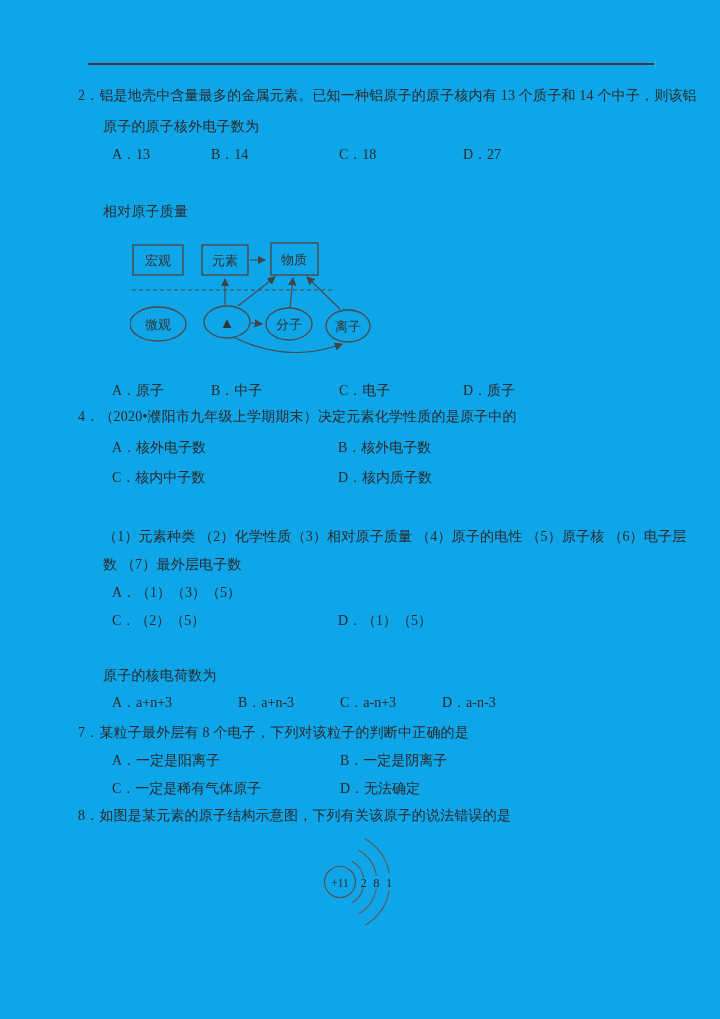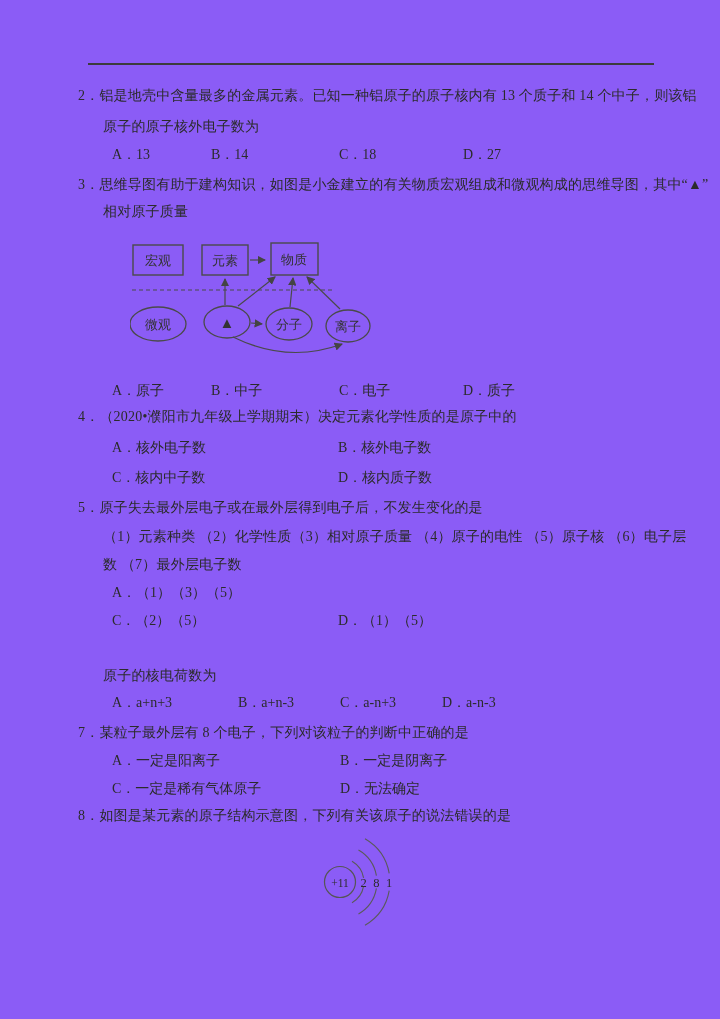--- a/index.html
+++ b/index.html
@@ -1,18 +1,18 @@
 <!DOCTYPE html>
 <html><head>
 <meta charset="utf-8">
 <style>
   html,body { margin:0; padding:0; background:#e8e8e8; }
   .page {
     position:relative; width:720px; height:1019px; margin:0 auto;
-    background:#8b5cf6; overflow:hidden;
+    background:#0ea5e9; overflow:hidden;
     font-family:"Liberation Serif","DejaVu Serif",serif;
     font-size:14px; color:#2b2b2b;
   }
   .rule { position:absolute; left:88px; top:63px; width:566px; height:2px; background:#3c3c3c; }
   .ln { position:absolute; white-space:nowrap; line-height:20px; letter-spacing:0.2px; }
   .opt { position:absolute; white-space:nowrap; line-height:20px; }
   svg .box   { fill:none; stroke:#4a4a4a; stroke-width:1.4; }
   svg .ell   { fill:none; stroke:#4a4a4a; stroke-width:1.3; }
   svg .lbl   { font-family:"Liberation Serif","DejaVu Serif",serif; font-size:13px; fill:#333; text-anchor:middle; }
   svg .tri   { font-size:15px; }
@@ -28,21 +28,20 @@
 
   <div class="rule"></div>
 
   <div class="ln" style="top:86px;left:78px">2．铝是地壳中含量最多的金属元素。已知一种铝原子的原子核内有 13 个质子和 14 个中子，则该铝</div>
   <div class="ln" style="top:117px;left:103px">原子的原子核外电子数为</div>
   <div class="opt" style="top:145px;left:112px">A．13</div>
   <div class="opt" style="top:145px;left:211px">B．14</div>
   <div class="opt" style="top:145px;left:339px">C．18</div>
   <div class="opt" style="top:145px;left:463px">D．27</div>
 
-  <div class="ln" style="top:175px;left:78px">3．思维导图有助于建构知识，如图是小金建立的有关物质宏观组成和微观构成的思维导图，其中“▲”</div>
   <div class="ln" style="top:202px;left:103px">相对原子质量</div>
 
   <svg viewBox="0 0 250 140" style="position:absolute;left:130px;top:236px;width:250px;height:140px">
     <defs>
       <marker id="arr" viewBox="0 0 8 8" refX="7" refY="4" markerWidth="7" markerHeight="7" orient="auto-start-reverse">
         <path d="M0,0 L8,4 L0,8 z" fill="#444"></path>
       </marker>
     </defs>
 
     <rect class="box" x="3" y="9" width="50" height="30"></rect>
@@ -78,21 +77,20 @@
   <div class="opt" style="top:381px;left:211px">B．中子</div>
   <div class="opt" style="top:381px;left:339px">C．电子</div>
   <div class="opt" style="top:381px;left:463px">D．质子</div>
 
   <div class="ln" style="top:407px;left:78px">4．（2020•濮阳市九年级上学期期末）决定元素化学性质的是原子中的</div>
   <div class="opt" style="top:438px;left:112px">A．核外电子数</div>
   <div class="opt" style="top:438px;left:338px">B．核外电子数</div>
   <div class="opt" style="top:468px;left:112px">C．核内中子数</div>
   <div class="opt" style="top:468px;left:338px">D．核内质子数</div>
 
-  <div class="ln" style="top:498px;left:78px">5．原子失去最外层电子或在最外层得到电子后，不发生变化的是</div>
   <div class="ln" style="top:527px;left:103px">（1）元素种类 （2）化学性质（3）相对原子质量 （4）原子的电性 （5）原子核 （6）电子层</div>
   <div class="ln" style="top:555px;left:103px">数 （7）最外层电子数</div>
   <div class="opt" style="top:583px;left:112px">A．（1）（3）（5）</div>
   <div class="opt" style="top:611px;left:112px">C．（2）（5）</div>
   <div class="opt" style="top:611px;left:338px">D．（1）（5）</div>
 
   <div class="ln" style="top:666px;left:103px">原子的核电荷数为</div>
   <div class="opt" style="top:693px;left:112px">A．a+n+3</div>
   <div class="opt" style="top:693px;left:238px">B．a+n-3</div>
   <div class="opt" style="top:693px;left:340px">C．a-n+3</div>

